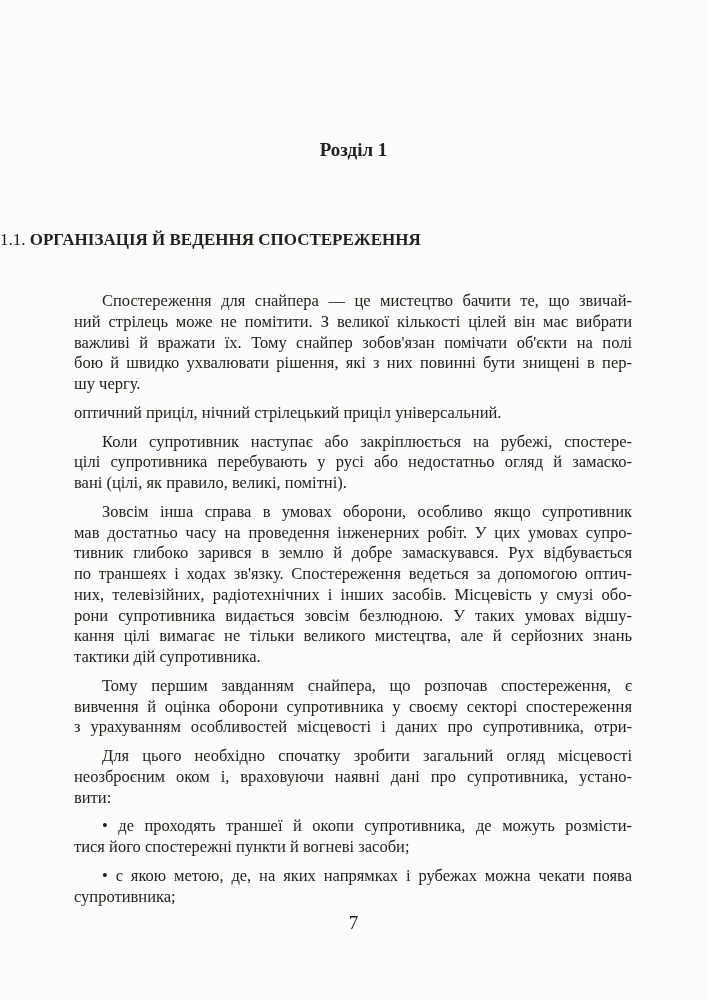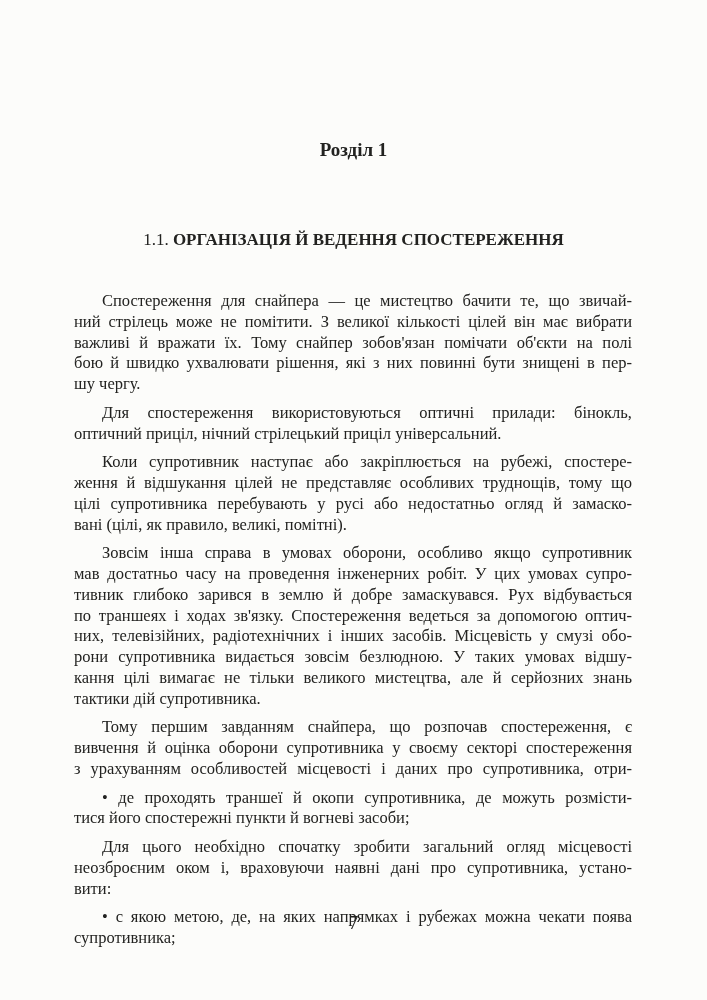--- a/index.html
+++ b/index.html
@@ -36,21 +36,21 @@
     font-size: 20px;
     line-height: 24px;
     font-weight: bold;
     letter-spacing: 0.3px;
   }
   .section-heading {
     position: absolute;
     top: 229px;
     left: 0;
     right: 0;
-    text-align: center;
+    text-align: left;
     font-size: 17px;
     line-height: 22px;
   }
   .section-heading .sec-num {
     font-weight: normal;
   }
   .section-heading .sec-title {
     font-weight: bold;
   }
   .body-text {
@@ -104,52 +104,50 @@
 
   <div class="body-text">
       <div class="paragraph">
         <div class="line first">Спостереження для снайпера — це мистецтво бачити те, що звичай-</div>
         <div class="line">ний стрілець може не помітити. З великої кількості цілей він має вибрати</div>
         <div class="line">важливі й вражати їх. Тому снайпер зобов'язан помічати об'єкти на полі</div>
         <div class="line">бою й швидко ухвалювати рішення, які з них повинні бути знищені в пер-</div>
         <div class="line last">шу чергу.</div>
       </div>
       <div class="paragraph">
-        <div class="line first">Для спостереження використовуються оптичні прилади: бінокль,</div>
         <div class="line last">оптичний приціл, нічний стрілецький приціл універсальний.</div>
       </div>
       <div class="paragraph">
         <div class="line first">Коли супротивник наступає або закріплюється на рубежі, спостере-</div>
-        <div class="line">ження й відшукання цілей не представляє особливих труднощів, тому що</div>
         <div class="line">цілі супротивника перебувають у русі або недостатньо огляд й замаско-</div>
         <div class="line last">вані (цілі, як правило, великі, помітні).</div>
       </div>
       <div class="paragraph">
         <div class="line first">Зовсім інша справа в умовах оборони, особливо якщо супротивник</div>
         <div class="line">мав достатньо часу на проведення інженерних робіт. У цих умовах супро-</div>
         <div class="line">тивник глибоко зарився в землю й добре замаскувався. Рух відбувається</div>
         <div class="line">по траншеях і ходах зв'язку. Спостереження ведеться за допомогою оптич-</div>
         <div class="line">них, телевізійних, радіотехнічних і інших засобів. Місцевість у смузі обо-</div>
         <div class="line">рони супротивника видається зовсім безлюдною. У таких умовах відшу-</div>
         <div class="line">кання цілі вимагає не тільки великого мистецтва, але й серйозних знань</div>
         <div class="line last">тактики дій супротивника.</div>
       </div>
       <div class="paragraph">
         <div class="line first">Тому першим завданням снайпера, що розпочав спостереження, є</div>
         <div class="line">вивчення й оцінка оборони супротивника у своєму секторі спостереження</div>
         <div class="line">з урахуванням особливостей місцевості і даних про супротивника, отри-</div>
       </div>
       <div class="paragraph">
-        <div class="line first">• де проходять траншеї й окопи супротивника, де можуть розмісти-</div>
-        <div class="line last">тися його спостережні пункти й вогневі засоби;</div>
-      </div>
-      <div class="paragraph">
         <div class="line first">Для цього необхідно спочатку зробити загальний огляд місцевості</div>
         <div class="line">неозброєним оком і, враховуючи наявні дані про супротивника, устано-</div>
         <div class="line last">вити:</div>
+      </div>
+      <div class="paragraph">
+        <div class="line first">• де проходять траншеї й окопи супротивника, де можуть розмісти-</div>
+        <div class="line last">тися його спостережні пункти й вогневі засоби;</div>
       </div>
       <div class="paragraph">
         <div class="line first">• с якою метою, де, на яких напрямках і рубежах можна чекати поява</div>
         <div class="line last">супротивника;</div>
       </div>
     </div>
 
   <div class="page-number">7</div>
 
 </div>

